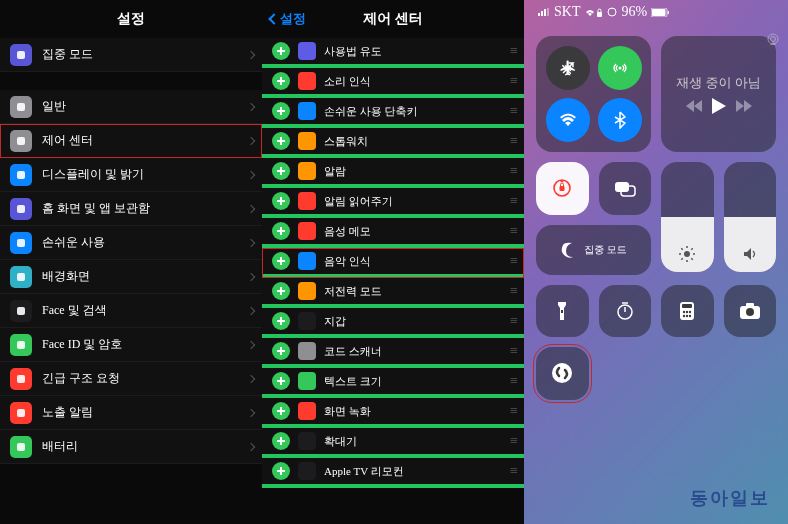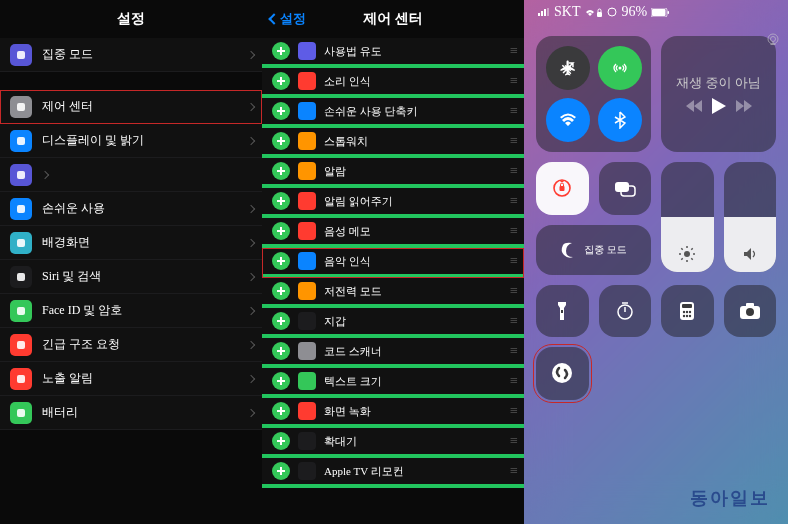--- a/index.html
+++ b/index.html
@@ -70,20 +70,29 @@
       <div class="row">
         <div class="icon-box" style="background: rgb(88, 86, 214);">
           <svg width="12" height="12" viewBox="0 0 12 12">
             <rect x="2" y="2" width="8" height="8" rx="2" fill="#fff" opacity="0.9"></rect>
           </svg>
         </div>
         <div class="label">집중 모드</div>
         <div class="chevron"></div>
       </div>
       <div class="group-gap"></div>
+      <div class="row">
+        <div class="icon-box" style="background: rgb(142, 142, 147);">
+          <svg width="12" height="12" viewBox="0 0 12 12">
+            <rect x="2" y="2" width="8" height="8" rx="2" fill="#fff" opacity="0.9"></rect>
+          </svg>
+        </div>
+        <div class="label">일반</div>
+        <div class="chevron"></div>
+      </div>
       <div class="row highlight">
         <div class="icon-box" style="background: rgb(142, 142, 147);">
           <svg width="12" height="12" viewBox="0 0 12 12">
             <rect x="2" y="2" width="8" height="8" rx="2" fill="#fff" opacity="0.9"></rect>
           </svg>
         </div>
         <div class="label">제어 센터</div>
         <div class="chevron"></div>
       </div>
       <div class="row">
@@ -94,20 +103,21 @@
         </div>
         <div class="label">디스플레이 및 밝기</div>
         <div class="chevron"></div>
       </div>
       <div class="row">
         <div class="icon-box" style="background: rgb(88, 86, 214);">
           <svg width="12" height="12" viewBox="0 0 12 12">
             <rect x="2" y="2" width="8" height="8" rx="2" fill="#fff" opacity="0.9"></rect>
           </svg>
         </div>
+        <div class="label">홈 화면 및 앱 보관함</div>
         <div class="chevron"></div>
       </div>
       <div class="row">
         <div class="icon-box" style="background: rgb(10, 132, 255);">
           <svg width="12" height="12" viewBox="0 0 12 12">
             <rect x="2" y="2" width="8" height="8" rx="2" fill="#fff" opacity="0.9"></rect>
           </svg>
         </div>
         <div class="label">손쉬운 사용</div>
         <div class="chevron"></div>
@@ -120,21 +130,21 @@
         </div>
         <div class="label">배경화면</div>
         <div class="chevron"></div>
       </div>
       <div class="row">
         <div class="icon-box" style="background: rgb(28, 28, 30);">
           <svg width="12" height="12" viewBox="0 0 12 12">
             <rect x="2" y="2" width="8" height="8" rx="2" fill="#fff" opacity="0.9"></rect>
           </svg>
         </div>
-        <div class="label">Siri 및 검색</div>
+        <div class="label">Face 및 검색</div>
         <div class="chevron"></div>
       </div>
       <div class="row">
         <div class="icon-box" style="background: rgb(52, 199, 89);">
           <svg width="12" height="12" viewBox="0 0 12 12">
             <rect x="2" y="2" width="8" height="8" rx="2" fill="#fff" opacity="0.9"></rect>
           </svg>
         </div>
         <div class="label">Face ID 및 암호</div>
         <div class="chevron"></div>

